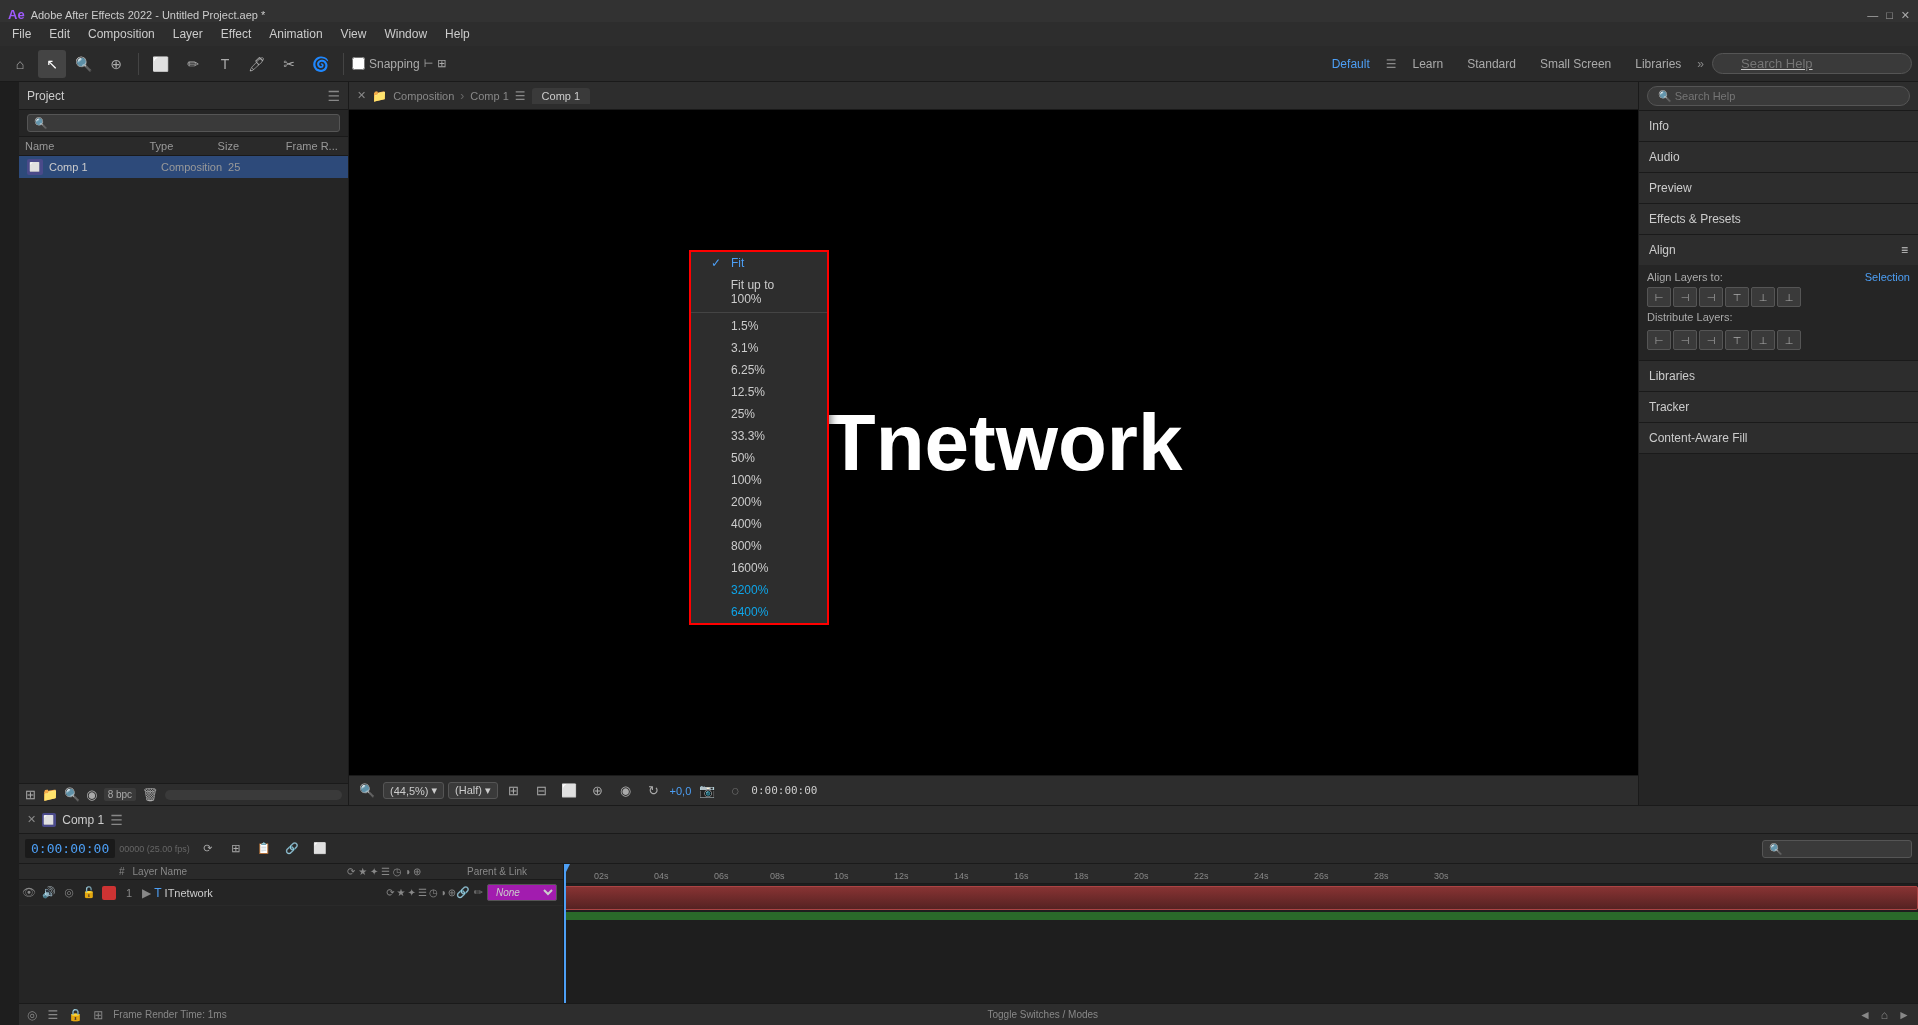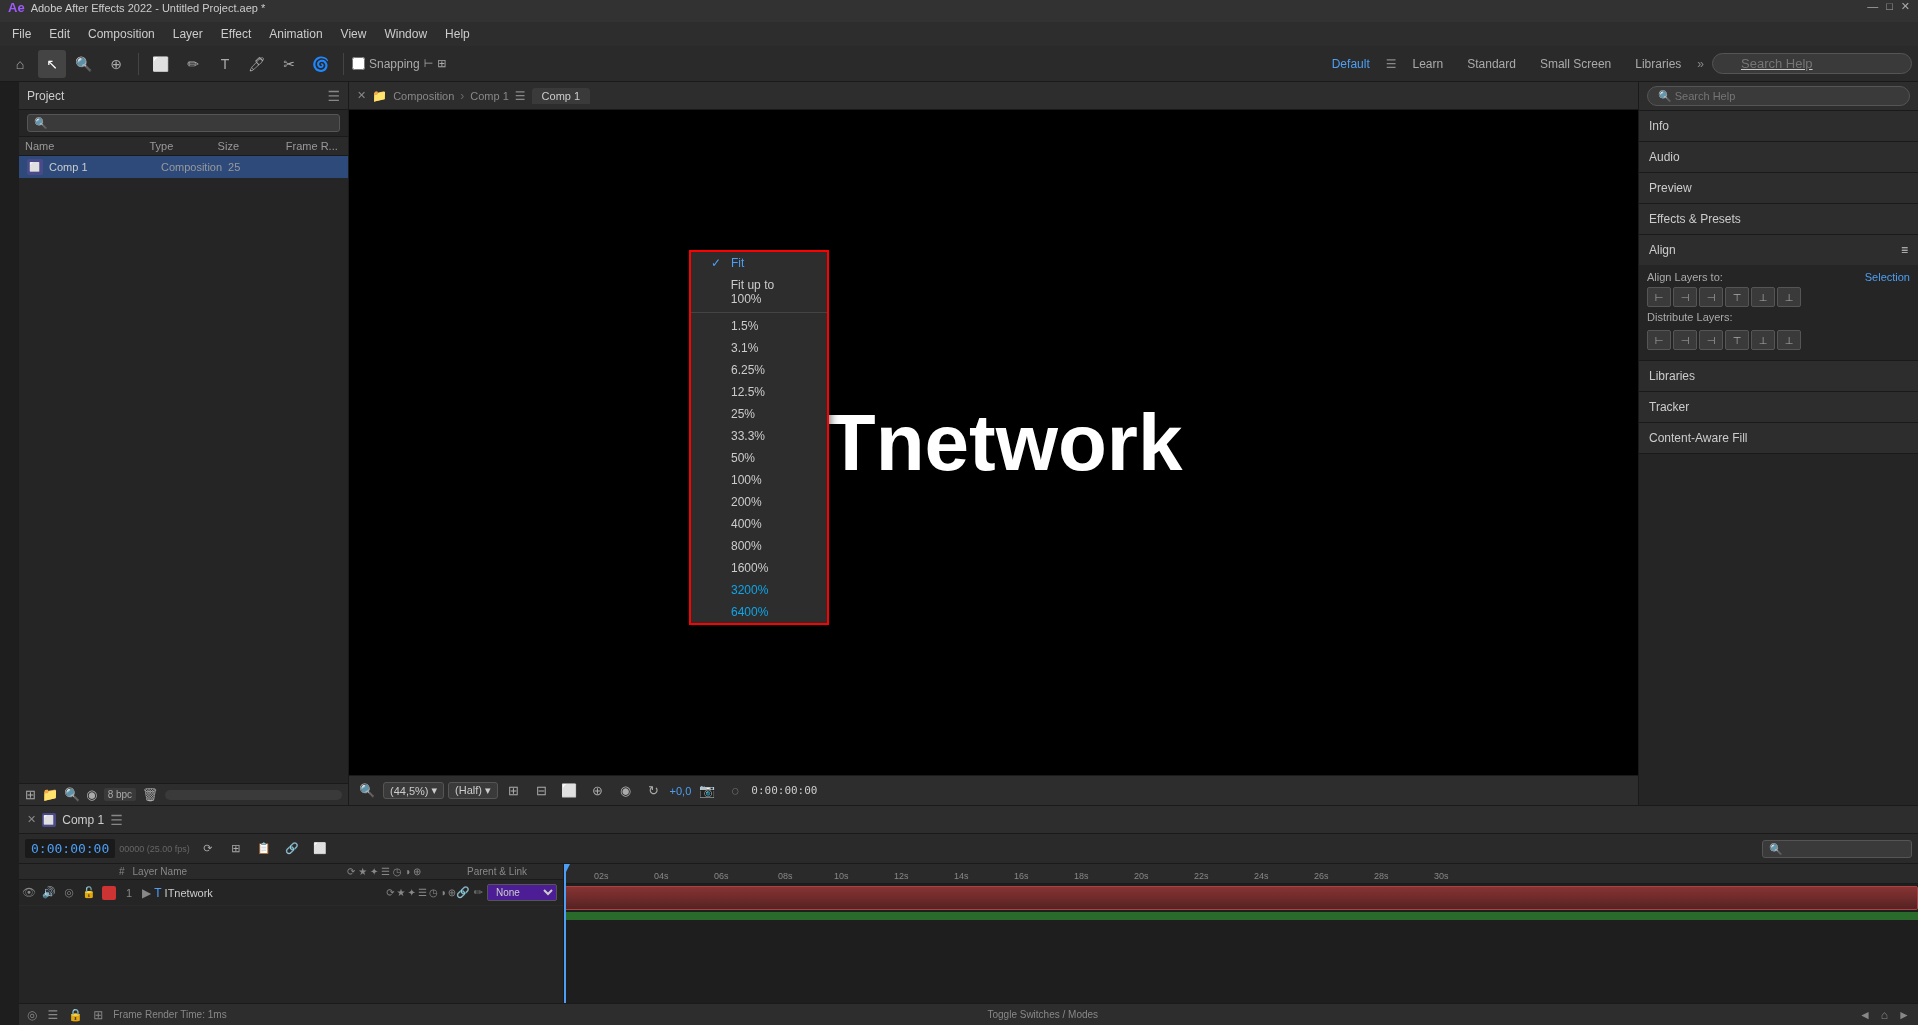--- a/index.html
+++ b/index.html
@@ -11,21 +11,21 @@
       overflow: hidden;
       width: 1918px;
       height: 1025px;
     }
 
     
     #title-bar {
       background: #323232;
       height: 22px;
       display: flex;
-      align-items: flex-start;
+      align-items: flex-end;
       padding: 0 8px;
       justify-content: space-between;
       gap: 48px;
     }
     #title-bar .title {
       font-size: 11px;
       color: #cccccc;
     }
     #title-bar .win-controls {
       display: flex;
@@ -520,27 +520,28 @@
     .layer-name { font-size: 11px; color: #cccccc; flex: 1; }
     .layer-controls { display: flex; gap: 2px; align-items: center; }
     .layer-ctrl-btn { color: #888; font-size: 10px; cursor: pointer; }
     .parent-link {
       display: flex;
       align-items: center;
       gap: 4px;
       padding-right: 6px;
     }
     .parent-select {
-      background: #4c1d95;
+      background: #a21caf;
       border: 1px solid #555;
       color: #ccc;
       font-size: 10px;
       padding: 1px 4px;
       border-radius: 2px;
       width: 70px;
+      font-style: italic;
     }
     .timeline-track-area {
       flex: 1;
       background: #1e1e1e;
       position: relative;
       overflow: hidden;
     }
     .timeline-ruler {
       height: 20px;
       background: #2a2a2a;
@@ -956,21 +957,21 @@
             </select>
           </div>
         </div>
       </div>
       <div class="timeline-track-area">
         <div class="timeline-ruler">
           <div style="position:absolute;left:0;top:0;height:100%;width:100%;display:flex;align-items:flex-end;">
             <span class="ruler-tick" style="left:30px;">02s</span>
             <span class="ruler-tick" style="left:90px;">04s</span>
             <span class="ruler-tick" style="left:150px;">06s</span>
-            <span class="ruler-tick" style="left:214px;">08s</span>
+            <span class="ruler-tick" style="left:206px;">08s</span>
             <span class="ruler-tick" style="left:270px;">10s</span>
             <span class="ruler-tick" style="left:330px;">12s</span>
             <span class="ruler-tick" style="left:390px;">14s</span>
             <span class="ruler-tick" style="left:450px;">16s</span>
             <span class="ruler-tick" style="left:510px;">18s</span>
             <span class="ruler-tick" style="left:570px;">20s</span>
             <span class="ruler-tick" style="left:630px;">22s</span>
             <span class="ruler-tick" style="left:690px;">24s</span>
             <span class="ruler-tick" style="left:750px;">26s</span>
             <span class="ruler-tick" style="left:810px;">28s</span>

